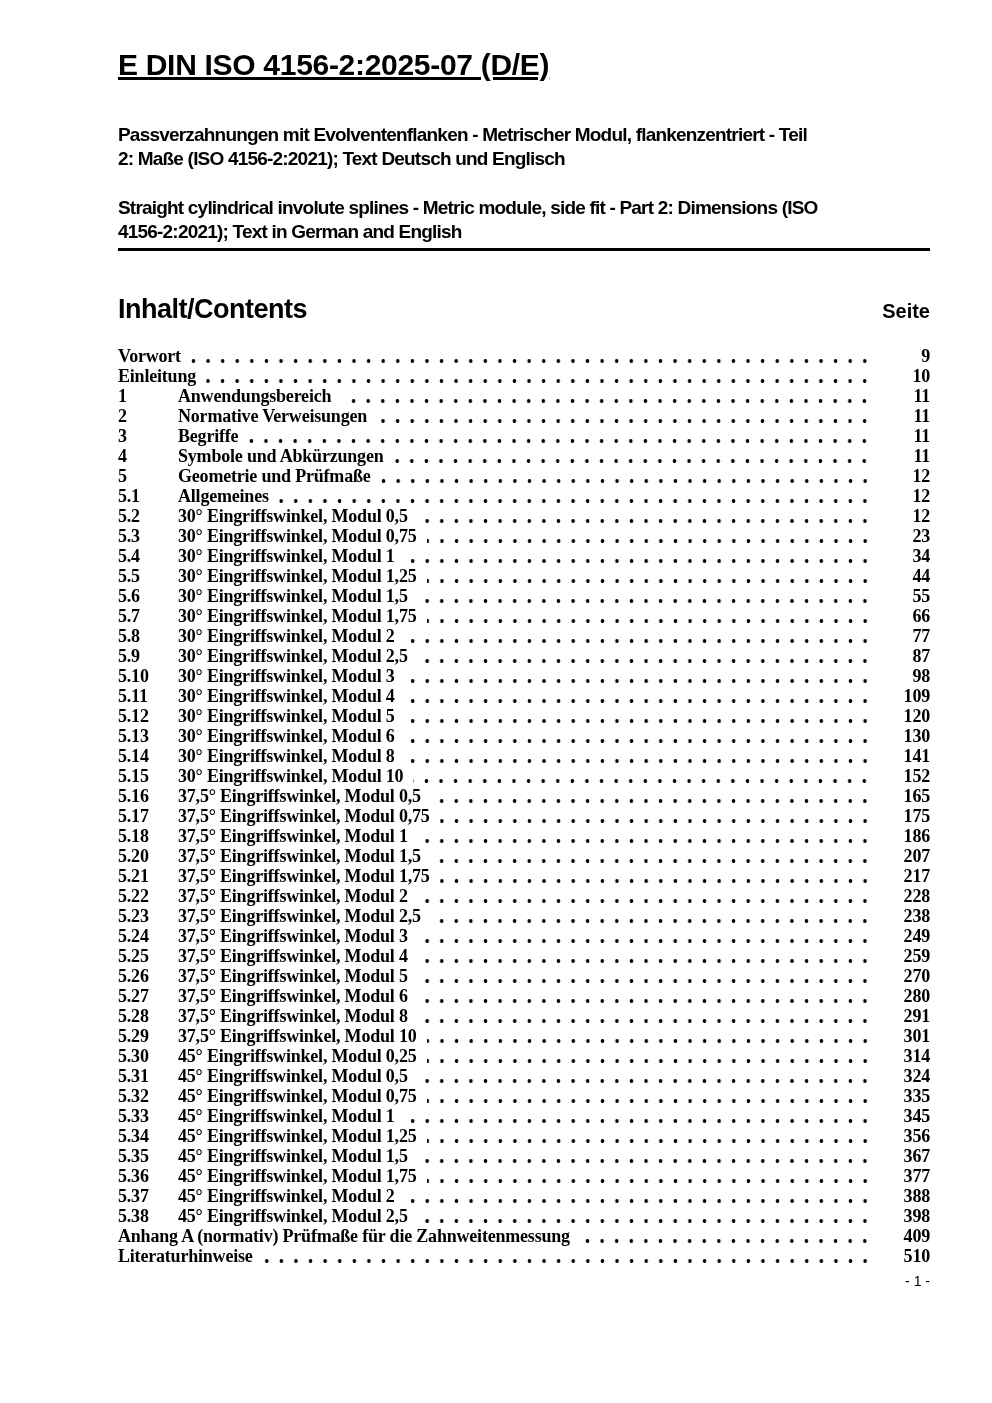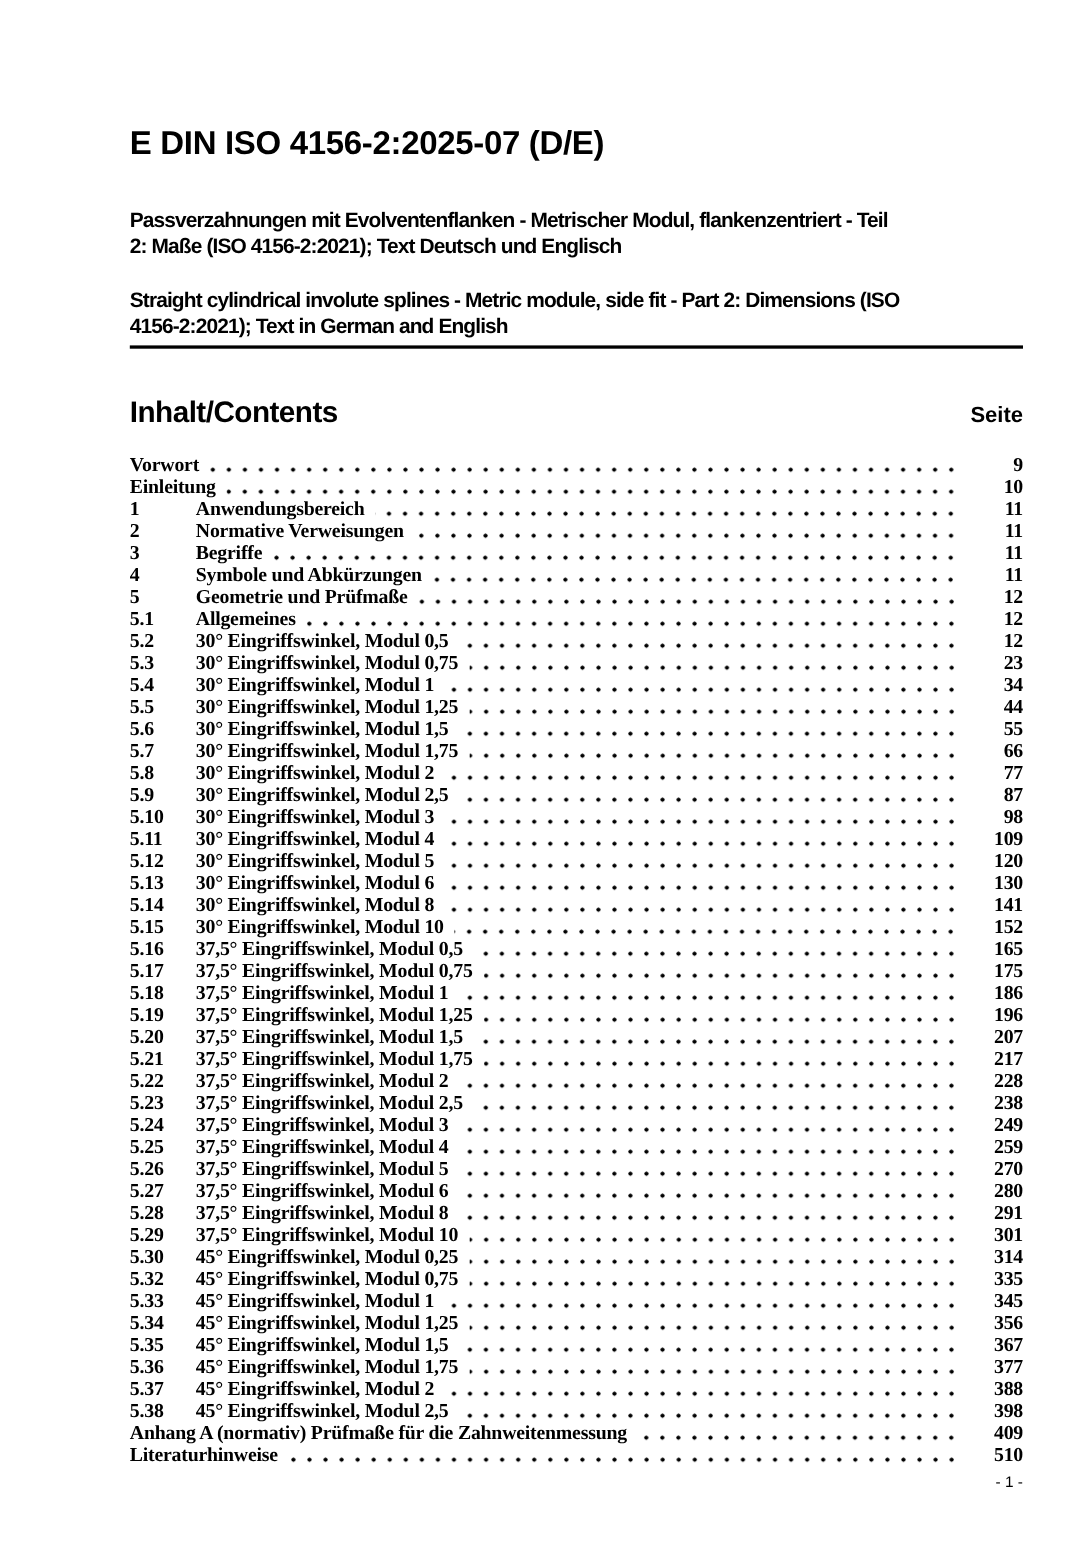--- a/index.html
+++ b/index.html
@@ -12,26 +12,27 @@
   }
   .page {
     position: relative;
     width: 992px; height: 1403px;
     background: #ffffff;
   }
   .content {
     padding: 0 62px 0 118px; 
   }
   .doc-number {
-    padding-top: 114px;
+    padding-top: 48px;
     font-size: 30px;
     line-height: 34px;
     font-weight: bold;
     letter-spacing: -0.3px;
     white-space: pre;
+    text-decoration: underline;
   }
   .subtitle {
     font-weight: bold;
     font-size: 19px;
     line-height: 24px;
     letter-spacing: -0.8px;
     white-space: pre;
   }
   .subtitle-de { margin-top: 41px; }
   .subtitle-en { margin-top: 25px; }
@@ -268,26 +269,20 @@
     <span class="toc-leader"></span>
     <span class="toc-page">175</span>
   </div>
         <div class="toc-row">
     <span class="toc-num">5.18</span>
     <span class="toc-label">37,5° Eingriffswinkel, Modul 1</span>
     <span class="toc-leader"></span>
     <span class="toc-page">186</span>
   </div>
         <div class="toc-row">
-    <span class="toc-num">5.19</span>
-    <span class="toc-label">37,5° Eingriffswinkel, Modul 1,25</span>
-    <span class="toc-leader"></span>
-    <span class="toc-page">196</span>
-  </div>
-        <div class="toc-row">
     <span class="toc-num">5.20</span>
     <span class="toc-label">37,5° Eingriffswinkel, Modul 1,5</span>
     <span class="toc-leader"></span>
     <span class="toc-page">207</span>
   </div>
         <div class="toc-row">
     <span class="toc-num">5.21</span>
     <span class="toc-label">37,5° Eingriffswinkel, Modul 1,75</span>
     <span class="toc-leader"></span>
     <span class="toc-page">217</span>
@@ -340,20 +335,26 @@
     <span class="toc-leader"></span>
     <span class="toc-page">301</span>
   </div>
         <div class="toc-row">
     <span class="toc-num">5.30</span>
     <span class="toc-label">45° Eingriffswinkel, Modul 0,25</span>
     <span class="toc-leader"></span>
     <span class="toc-page">314</span>
   </div>
         <div class="toc-row">
+    <span class="toc-num">5.31</span>
+    <span class="toc-label">45° Eingriffswinkel, Modul 0,5</span>
+    <span class="toc-leader"></span>
+    <span class="toc-page">324</span>
+  </div>
+        <div class="toc-row">
     <span class="toc-num">5.32</span>
     <span class="toc-label">45° Eingriffswinkel, Modul 0,75</span>
     <span class="toc-leader"></span>
     <span class="toc-page">335</span>
   </div>
         <div class="toc-row">
     <span class="toc-num">5.33</span>
     <span class="toc-label">45° Eingriffswinkel, Modul 1</span>
     <span class="toc-leader"></span>
     <span class="toc-page">345</span>

